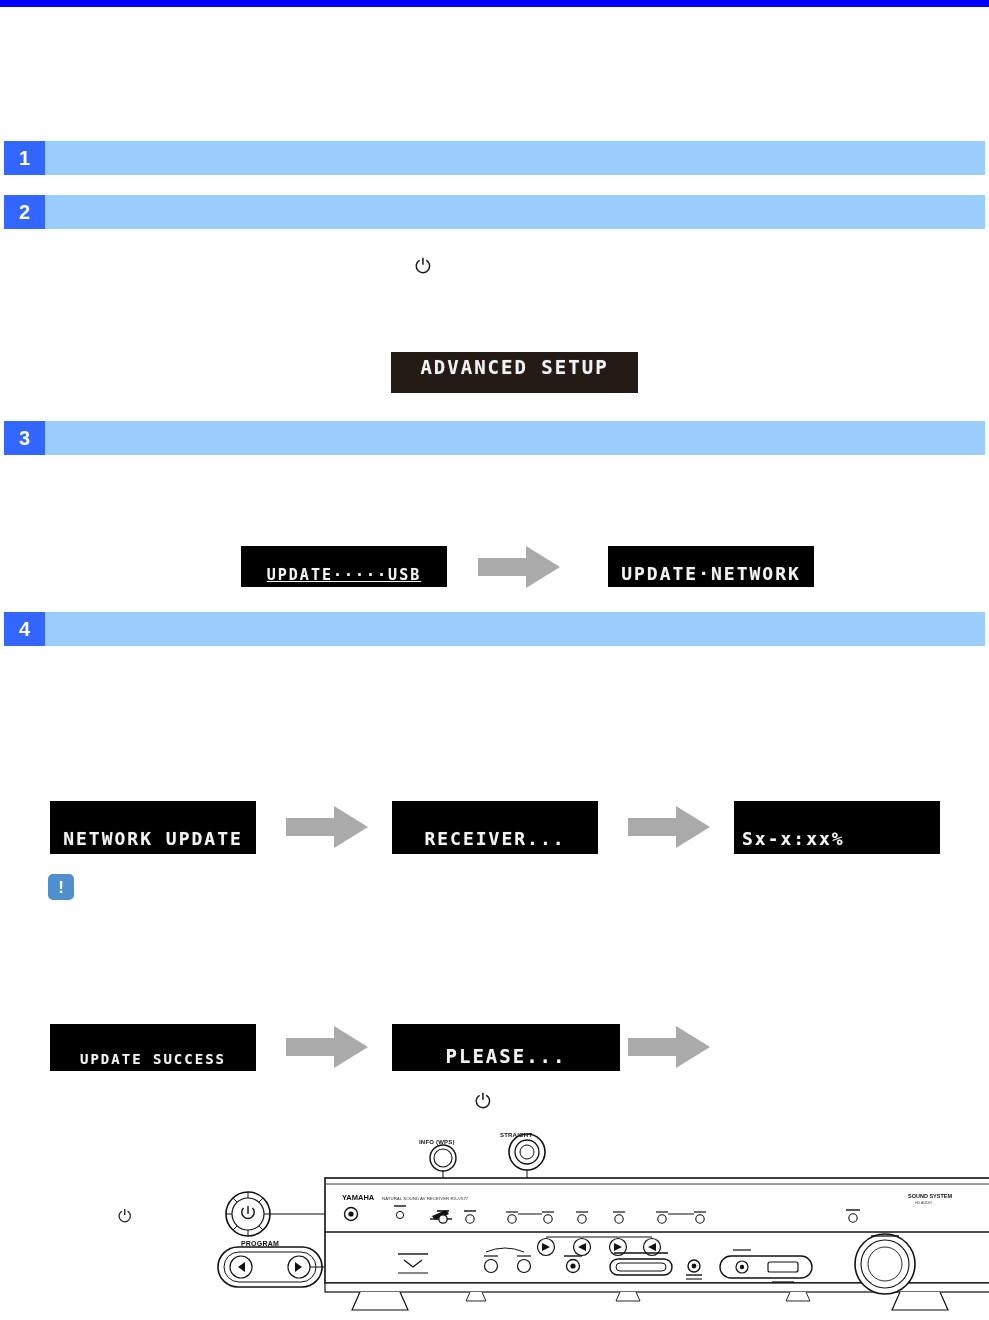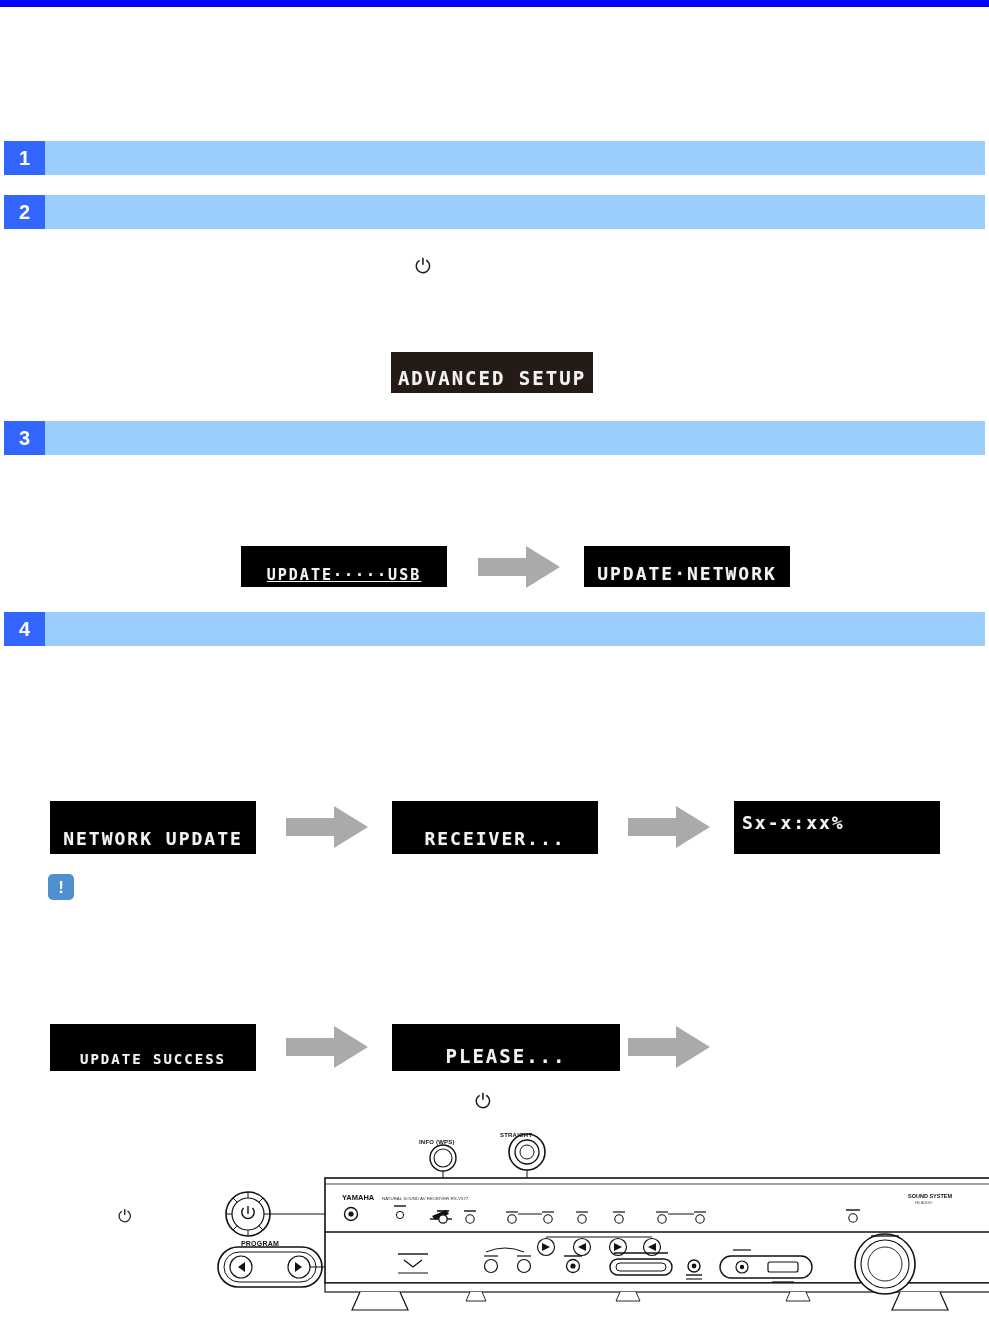--- a/index.html
+++ b/index.html
@@ -123,42 +123,42 @@
 
   <div class="step-bar" style="left:4px;top:195px;width:981px;">
     <div class="step-num">2</div>
     <div class="step-txt"></div>
   </div>
 
   <div class="pwr-glyph" style="left:415px;top:256px;">⏻</div>
 
   <div class="body-txt" style="left:60px;top:292px;width:880px;"></div>
 
-  <div class="fl brownish" style="left:391px;top:352px;width:202px;height:41px;padding-bottom:5px;">
+  <div class="fl brownish" style="left:391px;top:352px;width:247px;height:41px;padding-bottom:16px;">
     <span style="font-size:19px;">ADVANCED SETUP</span>
   </div>
 
   <div class="step-bar" style="left:4px;top:421px;width:981px;">
     <div class="step-num">3</div>
     <div class="step-txt"></div>
   </div>
 
   <div class="body-txt" style="left:60px;top:472px;width:880px;"></div>
 
   <div class="fl" style="left:241px;top:546px;width:206px;height:41px;padding-bottom:4px;">
     <span style="font-size:15px;text-decoration:underline;">UPDATE·····USB</span>
   </div>
 
   <div class="arrow" style="left:478px;top:546px;">
     <svg width="82" height="42" viewBox="0 0 82 42">
       <polygon points="0,12 48,12 48,0 82,21 48,42 48,30 0,30" fill="#aaaaaa"></polygon>
     </svg>
   </div>
 
-  <div class="fl" style="left:584px;top:546px;width:206px;height:41px;padding-bottom:4px;">
+  <div class="fl" style="left:608px;top:546px;width:206px;height:41px;padding-bottom:4px;">
     <span style="font-size:18px;">UPDATE·NETWORK</span>
   </div>
 
   <div class="step-bar" style="left:4px;top:612px;width:981px;">
     <div class="step-num">4</div>
     <div class="step-txt"></div>
   </div>
 
   <div class="body-txt" style="left:60px;top:664px;width:880px;"></div>
   <div class="body-txt" style="left:60px;top:722px;width:880px;"></div>
@@ -176,21 +176,21 @@
   <div class="fl" style="left:392px;top:801px;width:206px;height:53px;padding-bottom:6px;">
     <span style="font-size:18px;">RECEIVER...</span>
   </div>
 
   <div class="arrow" style="left:628px;top:806px;">
     <svg width="82" height="42" viewBox="0 0 82 42">
       <polygon points="0,12 48,12 48,0 82,21 48,42 48,30 0,30" fill="#aaaaaa"></polygon>
     </svg>
   </div>
 
-  <div class="fl" style="left:734px;top:801px;width:206px;height:53px;padding-bottom:22px;justify-content:flex-start;padding-left:8px;">
+  <div class="fl" style="left:734px;top:801px;width:206px;height:53px;padding-bottom:6px;justify-content:flex-start;padding-left:8px;">
     <span style="font-size:18px;">Sx-x:xx%</span>
   </div>
 
   <div class="note-badge" style="left:48px;top:874px;">
     <b>!</b>
   </div>
   <div class="body-txt" style="left:86px;top:876px;width:860px;"></div>
 
   <div class="body-txt" style="left:60px;top:950px;width:880px;"></div>
 

